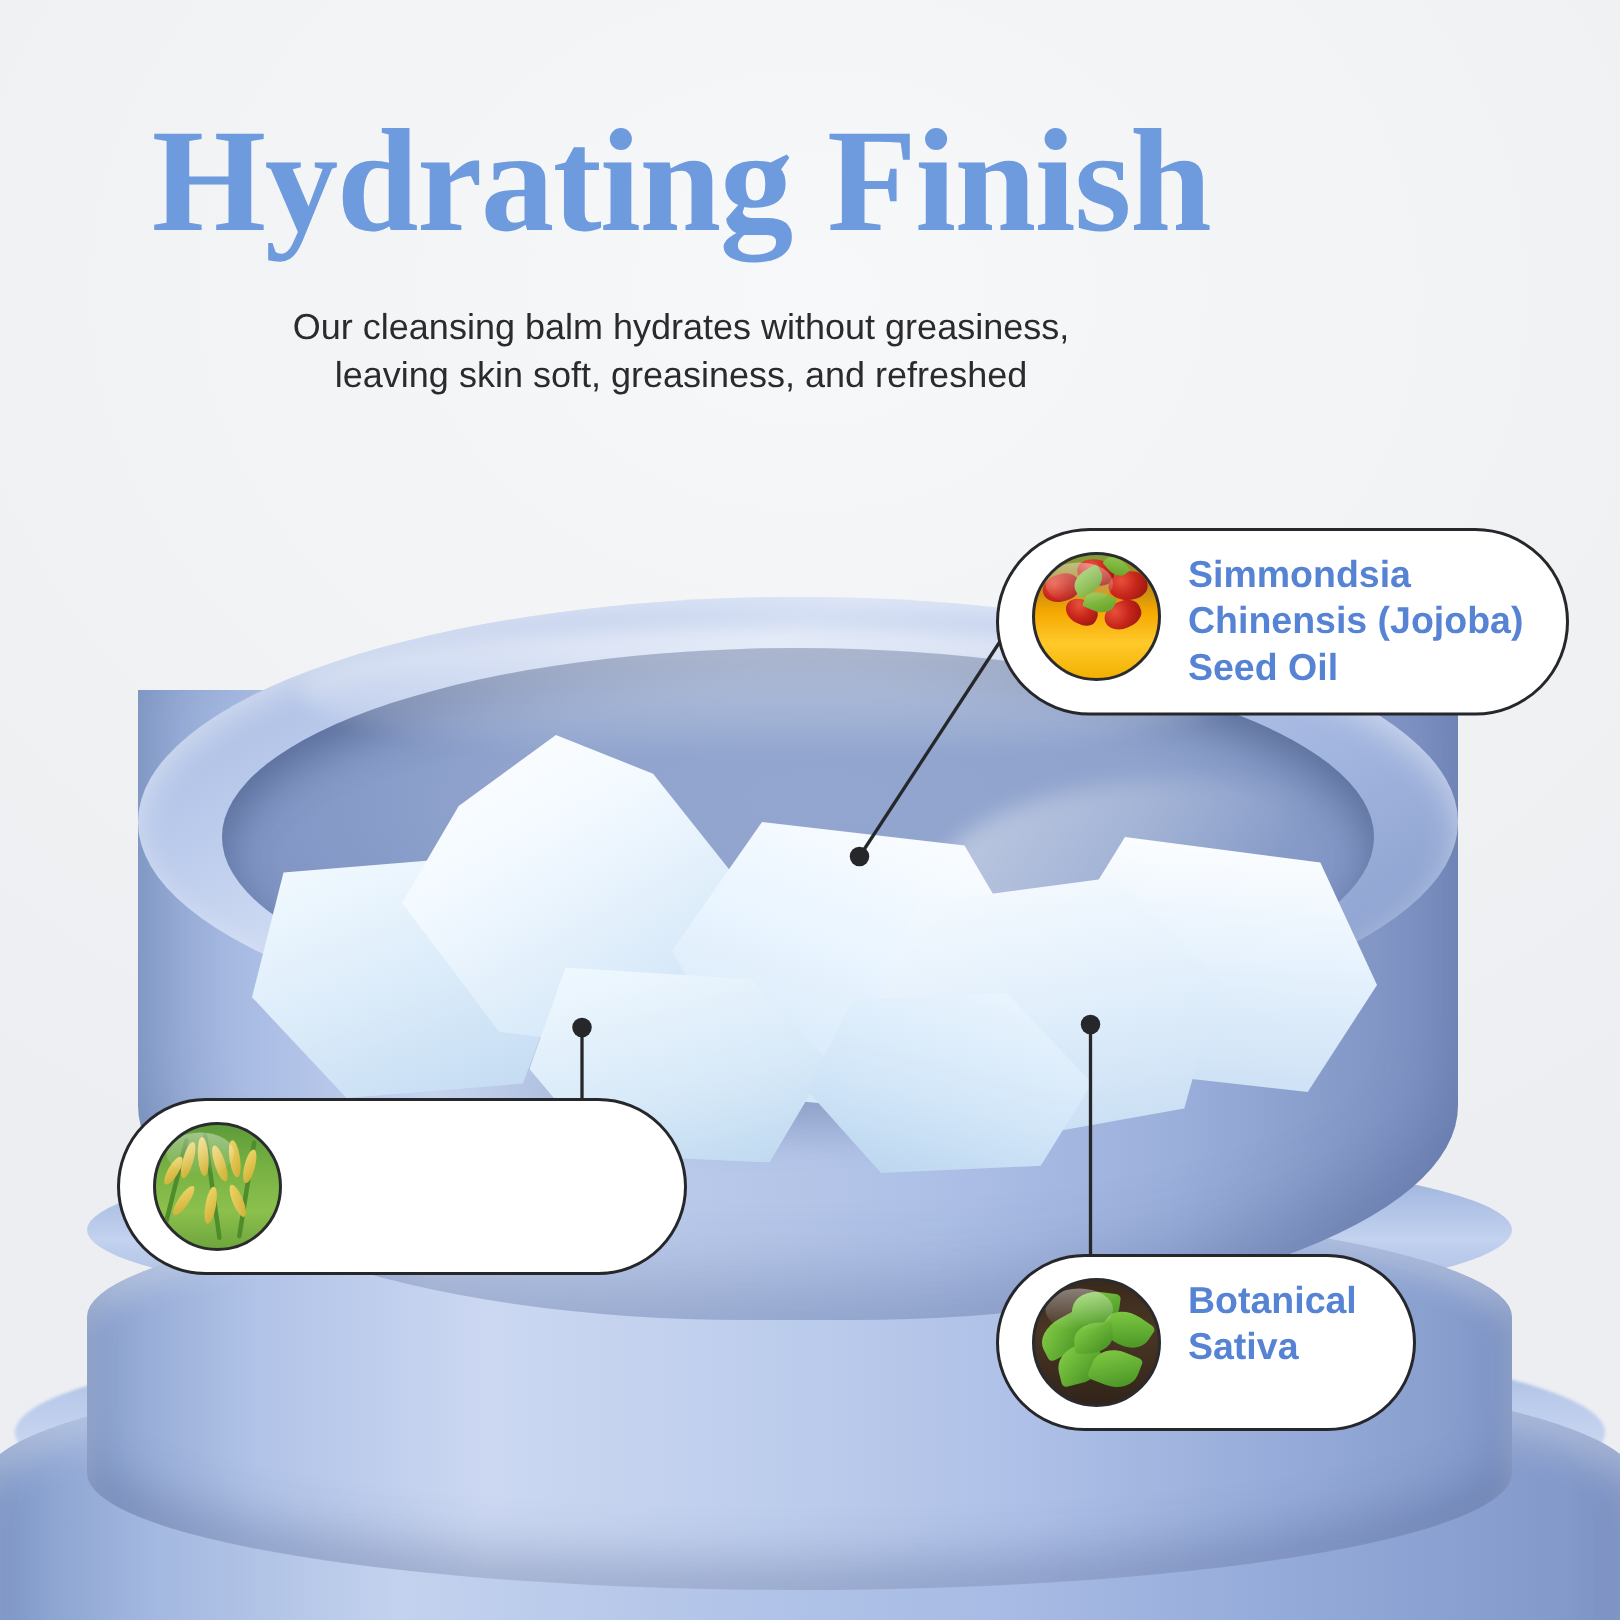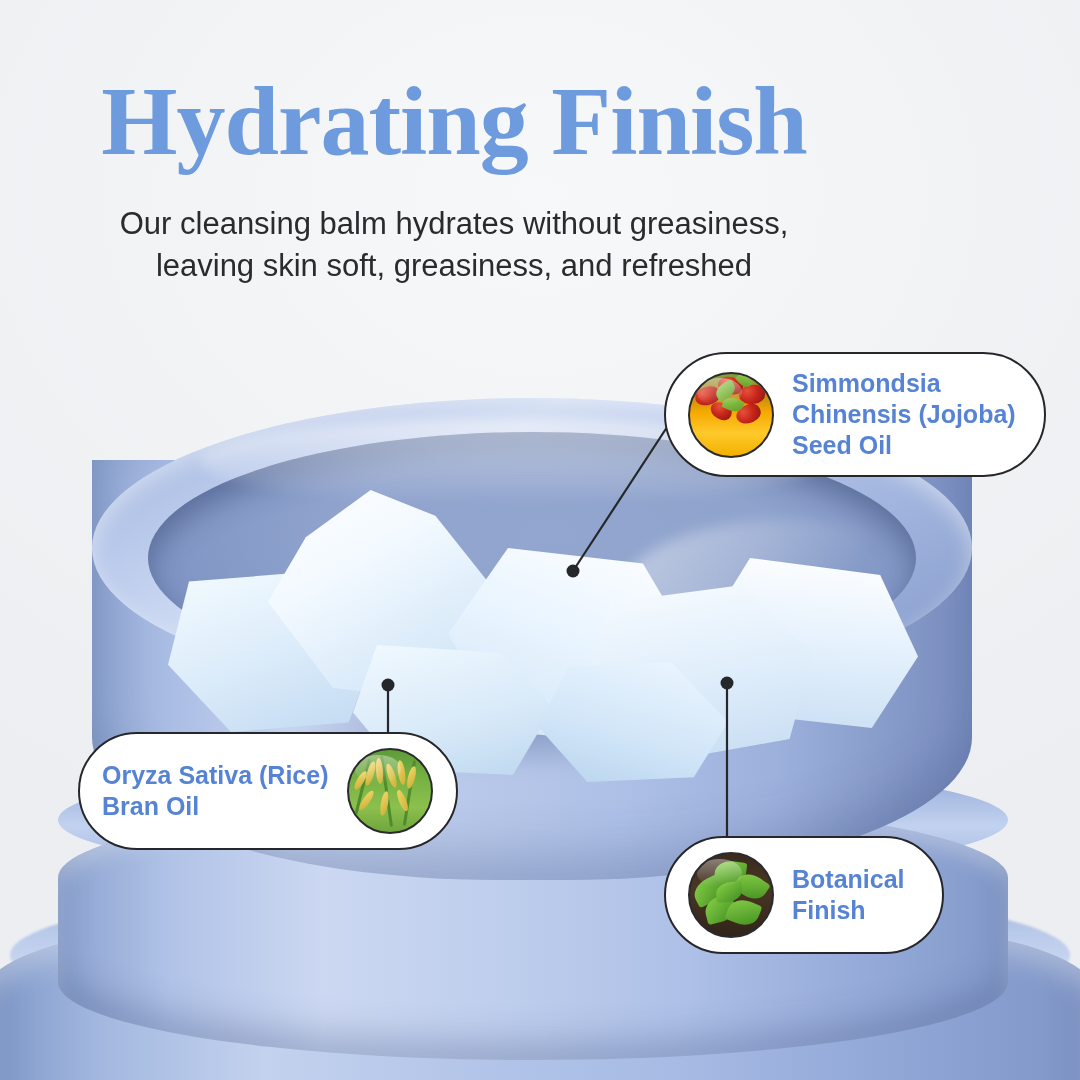--- a/index.html
+++ b/index.html
@@ -26,21 +26,21 @@
     font-weight:700;
     font-size:98px;
     line-height:1.05;
     letter-spacing:-1px;
     color:#6e9ade;
     margin-top:70px;
   }
 
   .subtitle {
     font-family:"Liberation Sans", sans-serif;
-    font-size:31px;
+    font-size:24px;
     line-height:1.35;
     color:#2b2b2e;
     margin-top:30px;
     font-weight:400;
     text-align:center;
   }
 
   
   #product { position:absolute; left:0; top:0; width:1080px; height:1080px; }
 
@@ -173,21 +173,20 @@
     filter:blur(7px);
   }
 
   
   #pointers { position:absolute; left:0; top:0; width:1080px; height:1080px; pointer-events:none; }
 
   
   .pill {
     position:absolute;
     display:flex;
-    align-items:center;
     background:#ffffff;
     border:2px solid #26272b;
     border-radius:999px;
     padding:14px 22px;
     gap:18px;
   }
   .pill-text {
     font-family:"Liberation Sans", sans-serif;
     font-weight:700;
     font-size:25px;
@@ -292,22 +291,20 @@
       <div class="leafj" style="left:40%; top:30%; width:24%; height:16%; transform:rotate(22deg);"></div>
       <div class="leafj" style="left:56%; top:2%;  width:20%; height:14%; transform:rotate(48deg);"></div>
       <div class="thumb-gloss"></div>
     </div>
     <div class="pill-text">Simmondsia
 Chinensis (Jojoba)
 Seed Oil</div>
   </div>
 
   <div class="pill" style="left:78px; top:732px; width:380px;">
-    <div class="pill-text">Oryza Sativa (Rice)
-Bran Oil</div>
     <div class="thumb thumb-rice">
       <div class="stalk" style="left:14%; top:10%; width:4%; height:82%; transform:rotate(14deg);"></div>
       <div class="stalk" style="left:44%; top:6%;  width:4%; height:88%; transform:rotate(-8deg);"></div>
       <div class="stalk" style="left:72%; top:12%; width:4%; height:80%; transform:rotate(9deg);"></div>
       <div class="grain" style="left:10%; top:24%; width:9%;  height:26%; transform:rotate(30deg);"></div>
       <div class="grain" style="left:22%; top:14%; width:9%;  height:30%; transform:rotate(16deg);"></div>
       <div class="grain" style="left:34%; top:10%; width:9%;  height:32%; transform:rotate(-4deg);"></div>
       <div class="grain" style="left:48%; top:16%; width:9%;  height:30%; transform:rotate(-18deg);"></div>
       <div class="grain" style="left:60%; top:12%; width:9%;  height:30%; transform:rotate(-8deg);"></div>
       <div class="grain" style="left:72%; top:20%; width:9%;  height:28%; transform:rotate(14deg);"></div>
@@ -322,16 +319,16 @@
     <div class="thumb thumb-botanical">
       <div class="mint" style="left:4%;  top:30%; width:40%; height:28%; transform:rotate(-28deg);"></div>
       <div class="mint" style="left:30%; top:8%;  width:38%; height:28%; transform:rotate(8deg);"></div>
       <div class="mint" style="left:56%; top:26%; width:38%; height:28%; transform:rotate(34deg);"></div>
       <div class="mint" style="left:18%; top:52%; width:36%; height:30%; transform:rotate(-14deg);"></div>
       <div class="mint" style="left:46%; top:56%; width:38%; height:30%; transform:rotate(22deg);"></div>
       <div class="mint" style="left:32%; top:34%; width:32%; height:24%; transform:rotate(-4deg);"></div>
       <div class="thumb-gloss"></div>
     </div>
     <div class="pill-text">Botanical
-Finish</div>
+Sativa</div>
   </div>
 
 </div>
 
 </body></html>

